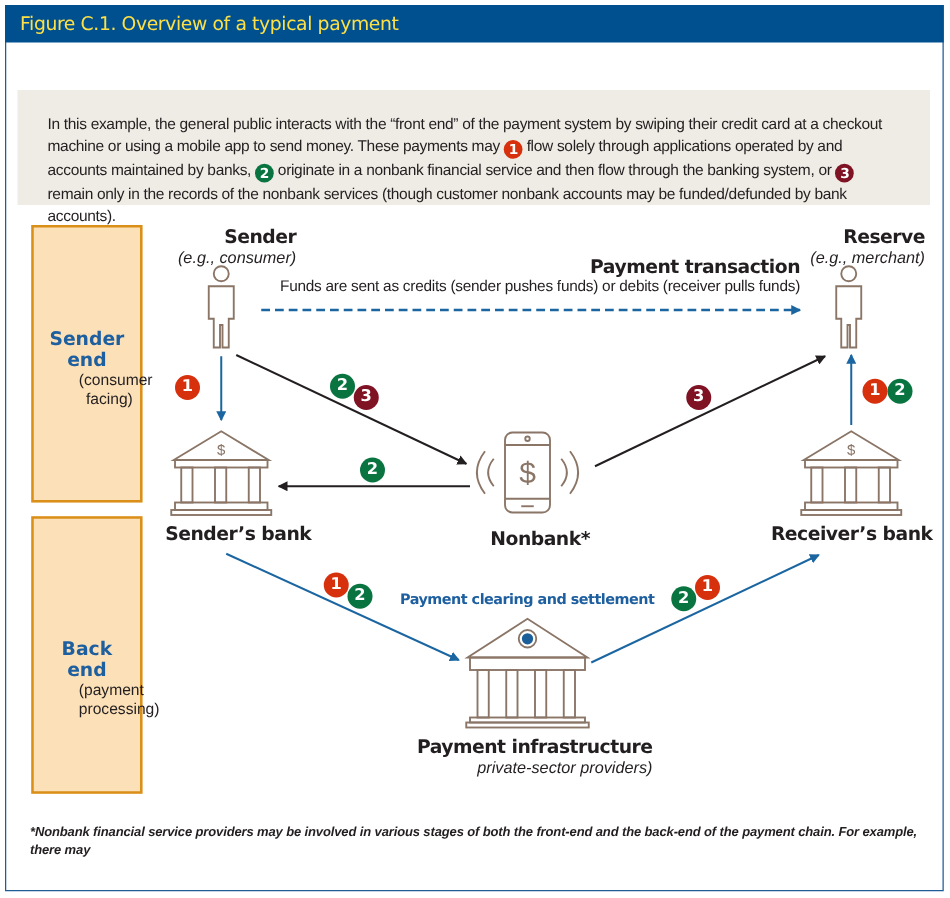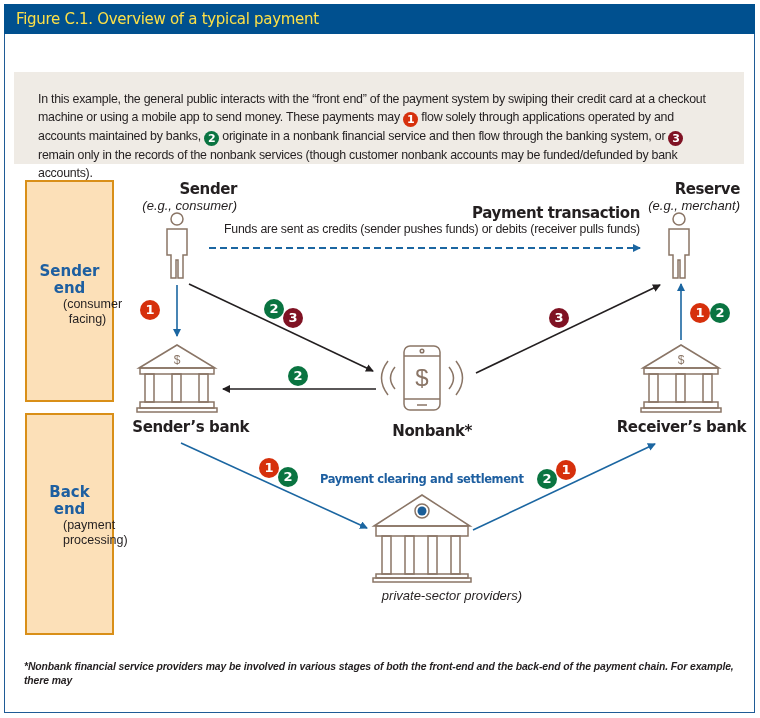--- a/index.html
+++ b/index.html
@@ -44,21 +44,21 @@
 <div class="intro">
   <span>In this example, the general public interacts with the “front end” of the payment system by swiping their credit card at a checkout machine or using a mobile app to send money. These payments may </span><span class="num n1">1</span><span> flow solely through applications operated by and accounts maintained by banks, </span><span class="num n2">2</span><span> originate in a nonbank financial service and then flow through the banking system, or </span><span class="num n3">3</span><span> remain only in the records of the nonbank services (though customer nonbank accounts may be funded/defunded by bank accounts).</span>
 </div>
 
 <div class="band" style="top:180px;height:222px;padding-top:81px;">
   <div class="h">Sender</div>
   <div class="h">end</div>
   <div class="s">(consumer</div>
   <div class="s">facing)</div>
 </div>
-<div class="band" style="top:413px;height:222px;padding-top:69px;">
+<div class="band" style="top:413px;height:222px;padding-top:96px;">
   <div class="h">Back</div>
   <div class="h">end</div>
   <div class="s">(payment</div>
   <div class="s">processing)</div>
 </div>
 
 <svg class="diag" width="760" height="718">
   <defs>
     <marker id="ab" markerWidth="8" markerHeight="8" refX="7" refY="4" orient="auto" markerUnits="userSpaceOnUse">
       <path d="M0,0 L8,4 L0,8 z" fill="#1b66a1"></path>
@@ -152,20 +152,21 @@
   <div class="b">Sender’s bank</div>
 </div>
 <div class="lbl" style="left:616px;top:418px;width:130px;">
   <div class="b">Receiver’s bank</div>
 </div>
 <div class="lbl" style="left:372px;top:422px;width:100px;">
   <div class="b">Nonbank*</div>
 </div>
 <div class="lbl" style="left:320px;top:472px;width:200px;color:#1e5fa0;font-weight:bold;font-size:11.5px;font-family:'DejaVu Sans',sans-serif;letter-spacing:-0.4px;">Payment clearing and settlement</div>
 <div class="lbl" style="left:322px;top:588px;width:200px;">
+  <div class="b">Payment infrastructure</div>
   <div class="i">private-sector providers)</div>
 </div>
 
 <div class="badge n1" style="left:140px;top:300px;">1</div>
 <div class="badge n2" style="left:264px;top:299px;">2</div>
 <div class="badge n3" style="left:283px;top:308px;">3</div>
 <div class="badge n2" style="left:288px;top:366px;">2</div>
 <div class="badge n3" style="left:549px;top:308px;">3</div>
 <div class="badge n1" style="left:690px;top:303px;">1</div>
 <div class="badge n2" style="left:710px;top:303px;">2</div>

